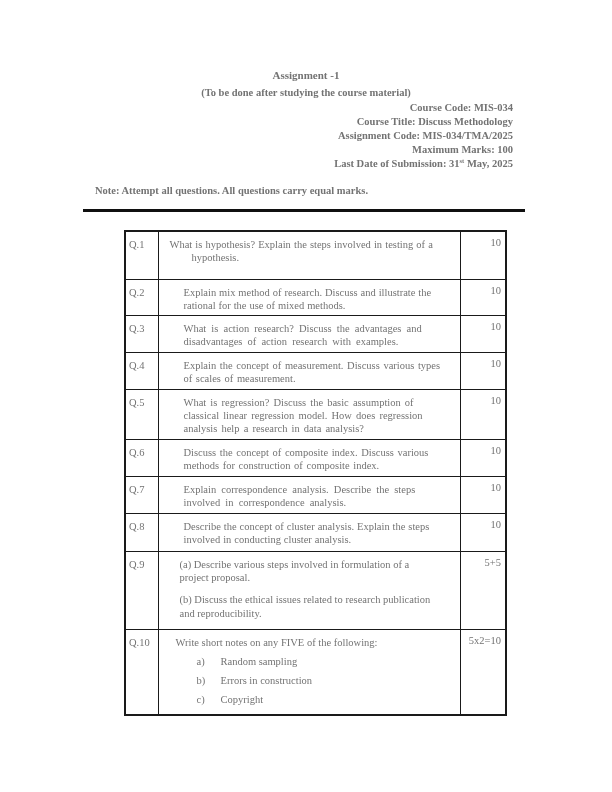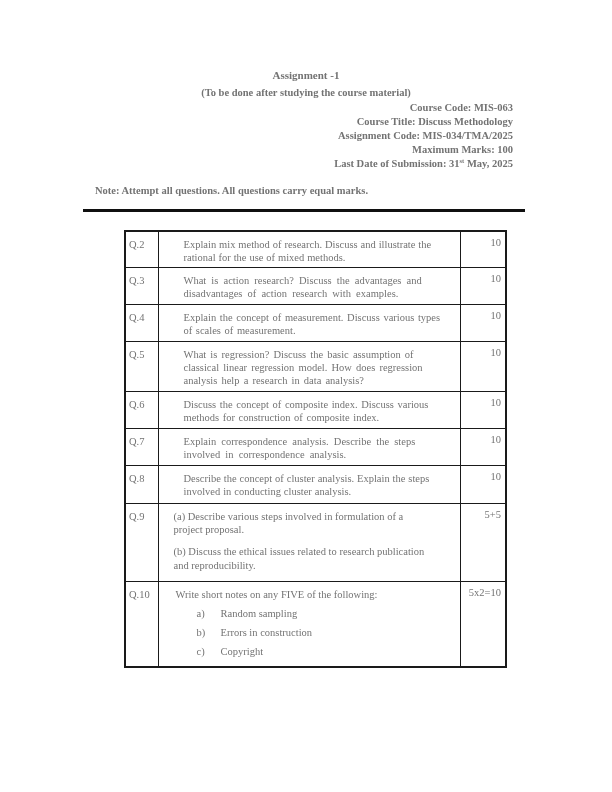--- a/index.html
+++ b/index.html
@@ -49,54 +49,60 @@
   tr.r9 { height:85px; }
 
   tr.r0 td.qtext { padding-left:33px; text-indent:-22px; word-spacing:0.5px; }
   tr.r1 td.qtext { word-spacing:0.3px; }
   tr.r2 td.qtext { word-spacing:2.5px; }
   tr.r3 td.qtext { word-spacing:1px; }
   tr.r4 td.qtext { word-spacing:1.5px; }
   tr.r5 td.qtext { word-spacing:1px; }
   tr.r6 td.qtext { word-spacing:2.5px; }
   tr.r7 td.qtext { word-spacing:0.3px; }
-  tr.r8 td.qtext { padding-left:15px; white-space:normal; }
+  tr.r8 td.qtext { padding-left:21px; white-space:normal; }
   tr.r8 td.qtext p { margin:0 0 9px 0; white-space:pre-line; }
   tr.r9 td.qtext { padding-left:17px; white-space:normal; }
   .qintro { white-space:pre-line; }
   .qitem { margin-top:5.5px; }
   .qitem .ilabel { display:inline-block; width:24px; margin-left:21px; }
 </style>
 </head>
 <body>
 
 <div class="page">
 
   <div class="title">Assignment -1</div>
   <div class="subtitle">(To be done after studying the course material)</div>
 
   <div class="meta">
-    <div>Course Code: MIS-063</div>
+    <div>Course Code: MIS-034</div>
     <div>Course Title: Discuss Methodology</div>
     <div>Assignment Code: MIS-034/TMA/2025</div>
     <div>Maximum Marks: 100</div>
     <div><span>Last Date of Submission: 31</span><sup>st</sup><span>  May, 2025</span></div>
   </div>
 
   <div class="note">Note: Attempt all questions. All questions carry equal marks.</div>
 
   <div class="rule"></div>
 
   <table class="qtable">
     <colgroup>
         <col class="c1">
         <col class="c2">
         <col class="c3">
       </colgroup>
     <tbody>
+      <tr class="r0">
+        <td class="qno">Q.1</td>
+        <td class="qtext">What is hypothesis? Explain the steps involved in testing of a
+hypothesis.</td>
+        <td class="qmarks">10</td>
+      </tr>
       <tr class="r1">
         <td class="qno">Q.2</td>
         <td class="qtext">Explain mix method of research. Discuss and illustrate the
 rational for the use of mixed methods.</td>
         <td class="qmarks">10</td>
       </tr>
       <tr class="r2">
         <td class="qno">Q.3</td>
         <td class="qtext">What is action research? Discuss the advantages and
 disadvantages of action research with examples.</td>

